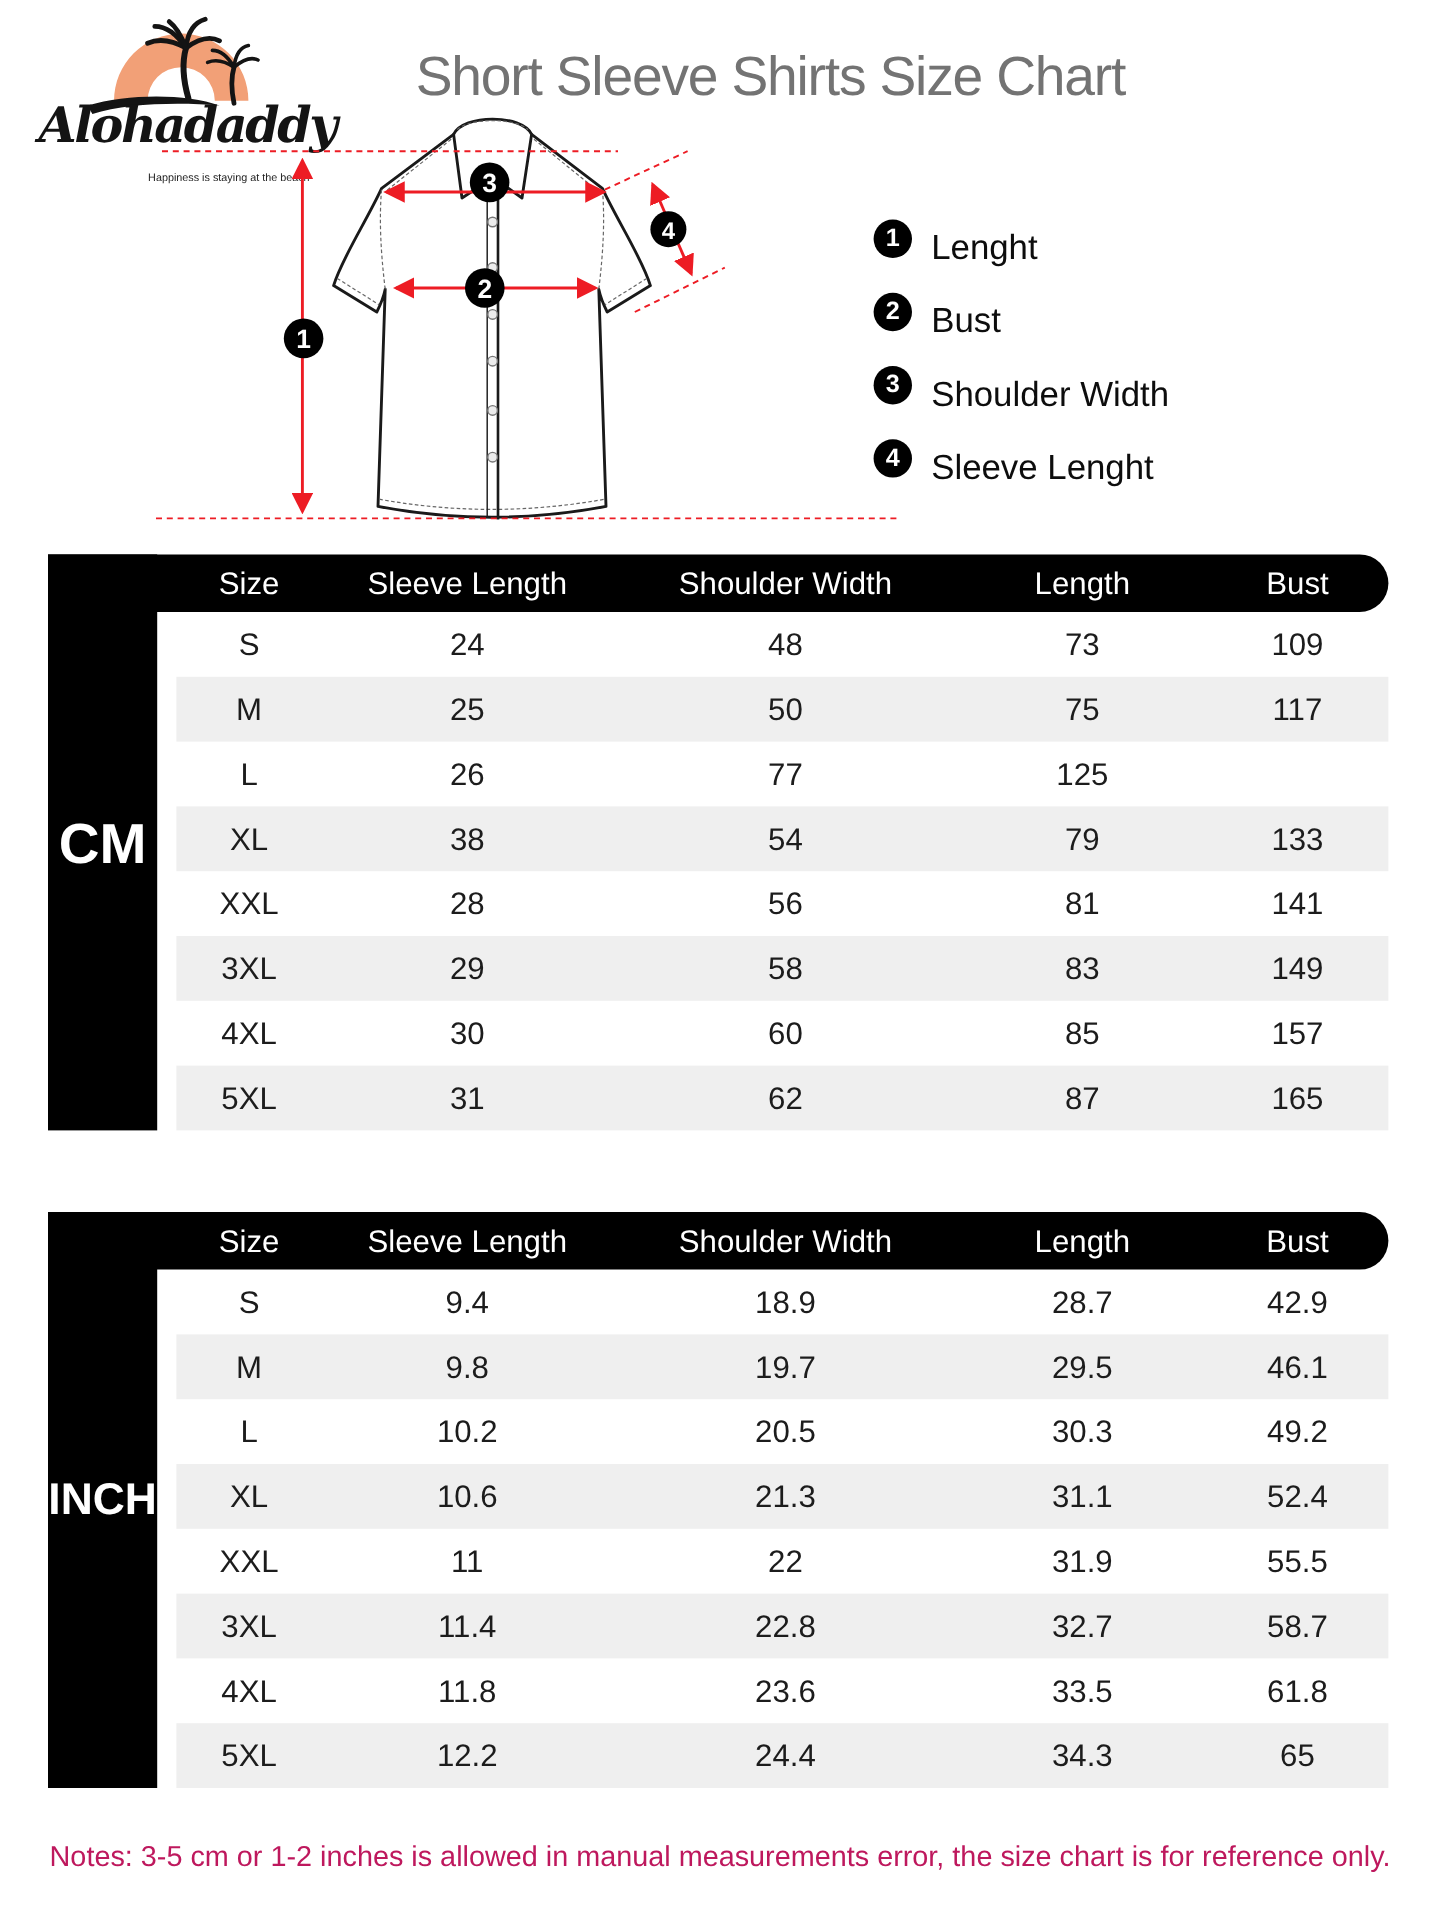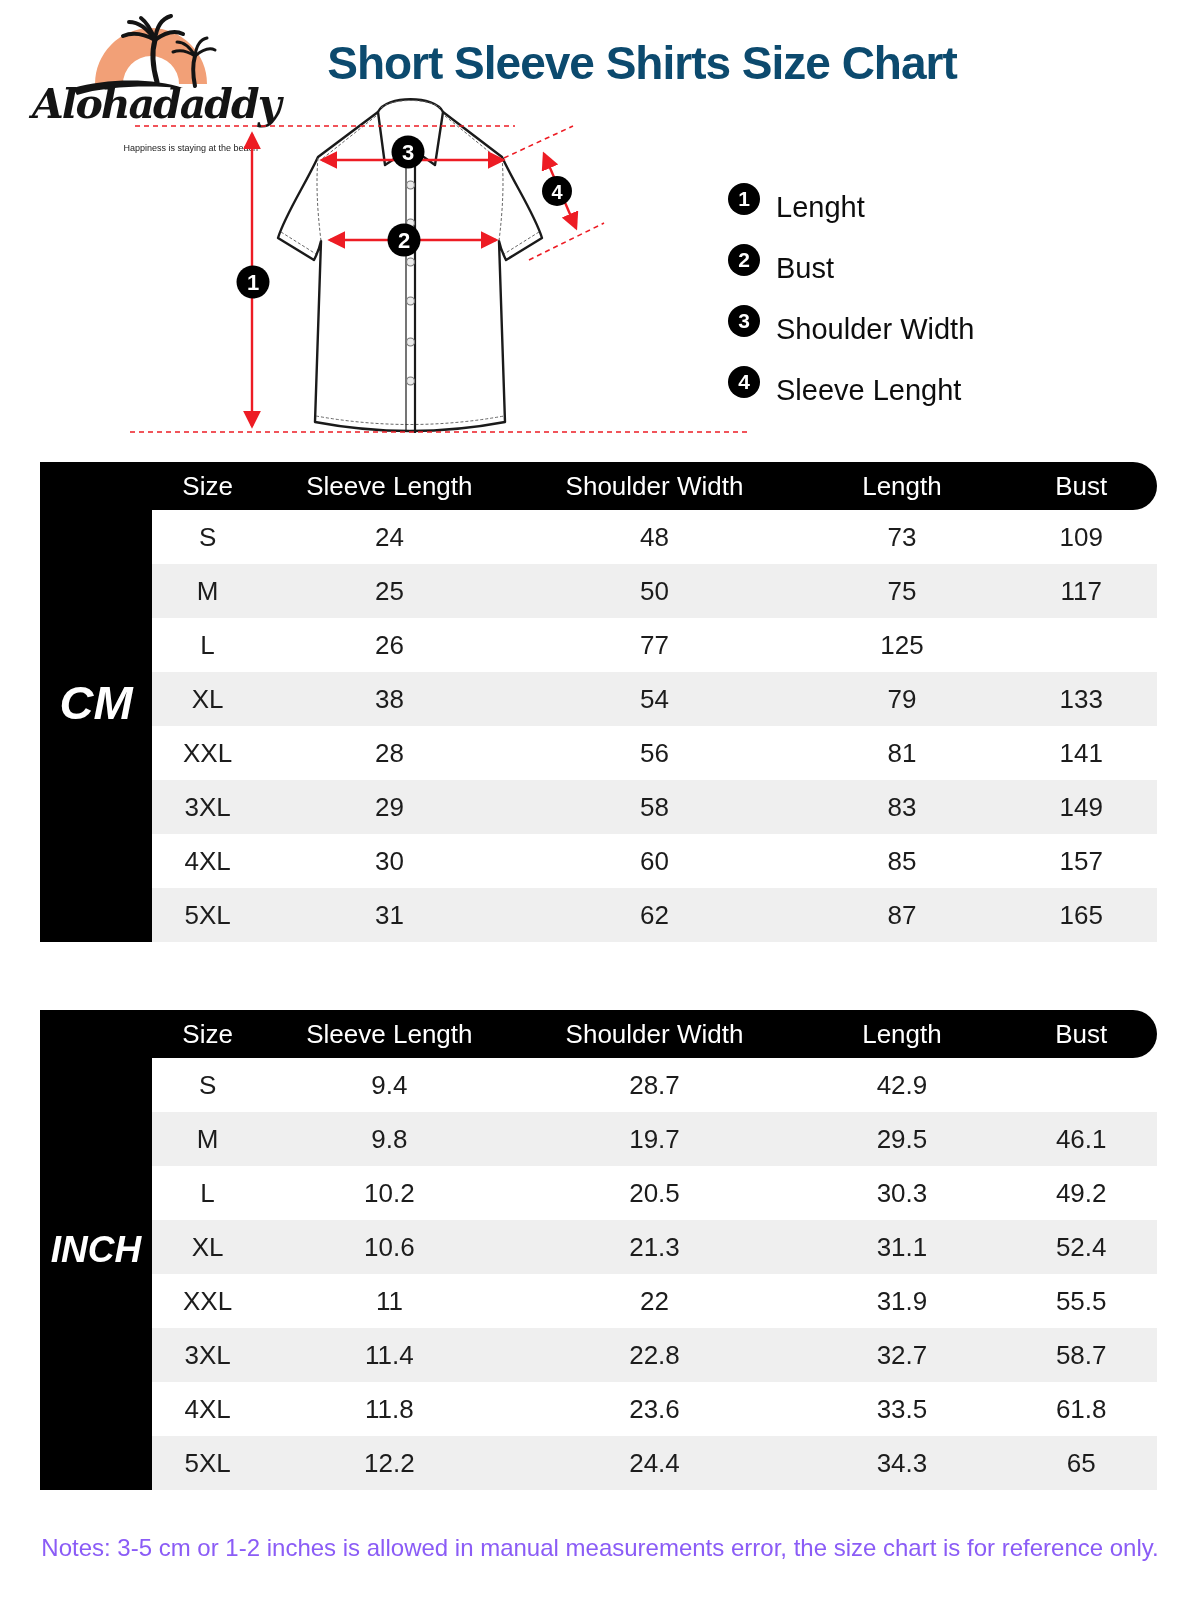--- a/index.html
+++ b/index.html
@@ -10,58 +10,58 @@
   
   .logo{position:absolute;left:32px;top:6px;width:240px;}
   .logo-mark{display:block;margin:0 auto;}
   .brand-name{
     font-family:"DejaVu Serif", serif;font-style:italic;font-weight:bold;
     font-size:41px;letter-spacing:-2px;text-align:center;line-height:1;color:#141414;margin-top:-14px;
   }
   .tagline{font-size:9px;color:#222;text-align:right;padding-right:14px;margin-top:18px;}
   .page-title{
     position:absolute;left:642px;top:36px;transform:translateX(-50%);
-    font-size:46px;font-weight:bold;white-space:nowrap;color:#0c4a6e;letter-spacing:-1px;
+    font-size:46px;font-weight:normal;white-space:nowrap;color:#737373;letter-spacing:-1px;
   }
   
   .diagram{position:absolute;left:0;top:90px;width:1200px;height:372px;}
   .shirt-svg{position:absolute;left:110px;top:0;}
   .legend{position:absolute;left:728px;top:92px;display:flex;flex-direction:column;gap:27px;}
   .legend-item{display:flex;align-items:center;gap:16px;height:34px;}
   .badge{
     width:32px;height:32px;border-radius:50%;background:#000;color:#fff;
     display:inline-flex;align-items:center;justify-content:center;
     font-size:21px;font-weight:bold;flex:0 0 32px;
   }
   .legend-label{font-size:29px;color:#0d0d0d;margin-top:16px;}
   
   .tbl{position:absolute;left:40px;width:1117px;height:480px;}
   .tbl-1{top:462px;}
   .tbl-2{top:1010px;}
   .tbl-side{
-    position:absolute;left:0;top:0;bottom:0;width:112px;background:#000;
-    display:flex;align-items:center;justify-content:center;z-index:2;font-style:italic;
+    position:absolute;left:0;top:0;bottom:0;width:91px;background:#000;
+    display:flex;align-items:center;justify-content:center;z-index:2;
   }
   .unit-label{color:#fff;font-weight:bold;letter-spacing:0;}
   .tbl-head{
     position:absolute;left:0;right:0;top:0;height:48px;background:#000;
     border-radius:0 24px 24px 0;display:flex;box-sizing:border-box;padding-left:107px;z-index:1;
   }
   .hcell{display:flex;align-items:center;justify-content:center;color:#fff;font-weight:normal;font-size:26px;}
   .tbl-rows{position:absolute;left:107px;right:0;top:48px;}
   .trow{display:flex;height:54px;}
   .trow:nth-child(even){background:#efefef;}
   .tcell{display:flex;align-items:center;justify-content:center;font-size:26px;color:#1c1c1c;}
   .hcell:nth-child(1),.tcell:nth-child(1){width:12%;}
   .hcell:nth-child(2),.tcell:nth-child(2){width:24%;}
   .hcell:nth-child(3),.tcell:nth-child(3){width:28.5%;}
   .hcell:nth-child(4),.tcell:nth-child(4){width:20.5%;}
   .hcell:nth-child(5),.tcell:nth-child(5){width:15%;}
   
-  .notes{position:absolute;left:0;top:1534px;width:1200px;text-align:center;font-size:24px;color:#8b5cf6;}
+  .notes{position:absolute;left:0;top:1534px;width:1200px;text-align:center;font-size:24px;color:#be185d;}
 </style>
 </head>
 <body>
 
 <div class="logo">
   <svg class="logo-mark" width="230" height="92" viewBox="0 0 230 92">
 
     <path d="M58,78 A56,56 0 0 1 170,78 L142,78 A28,28 0 0 0 86,78 Z" fill="#F2A077"></path>
 
     <path d="M36,82 C70,72 118,72 146,82 C112,79 68,80 40,89 Z" fill="#141414"></path>
@@ -262,20 +262,21 @@
       <div class="hcell">Length</div>
       <div class="hcell">Bust</div>
     </div>
   <div class="tbl-side">
     <span class="unit-label" style="font-size: 37px;">INCH</span>
   </div>
   <div class="tbl-rows">
       <div class="trow">
         <div class="tcell">S</div>
         <div class="tcell">9.4</div>
+        <div class="tcell">18.9</div>
         <div class="tcell">28.7</div>
         <div class="tcell">42.9</div>
       </div>
       <div class="trow">
         <div class="tcell">M</div>
         <div class="tcell">9.8</div>
         <div class="tcell">19.7</div>
         <div class="tcell">29.5</div>
         <div class="tcell">46.1</div>
       </div>

